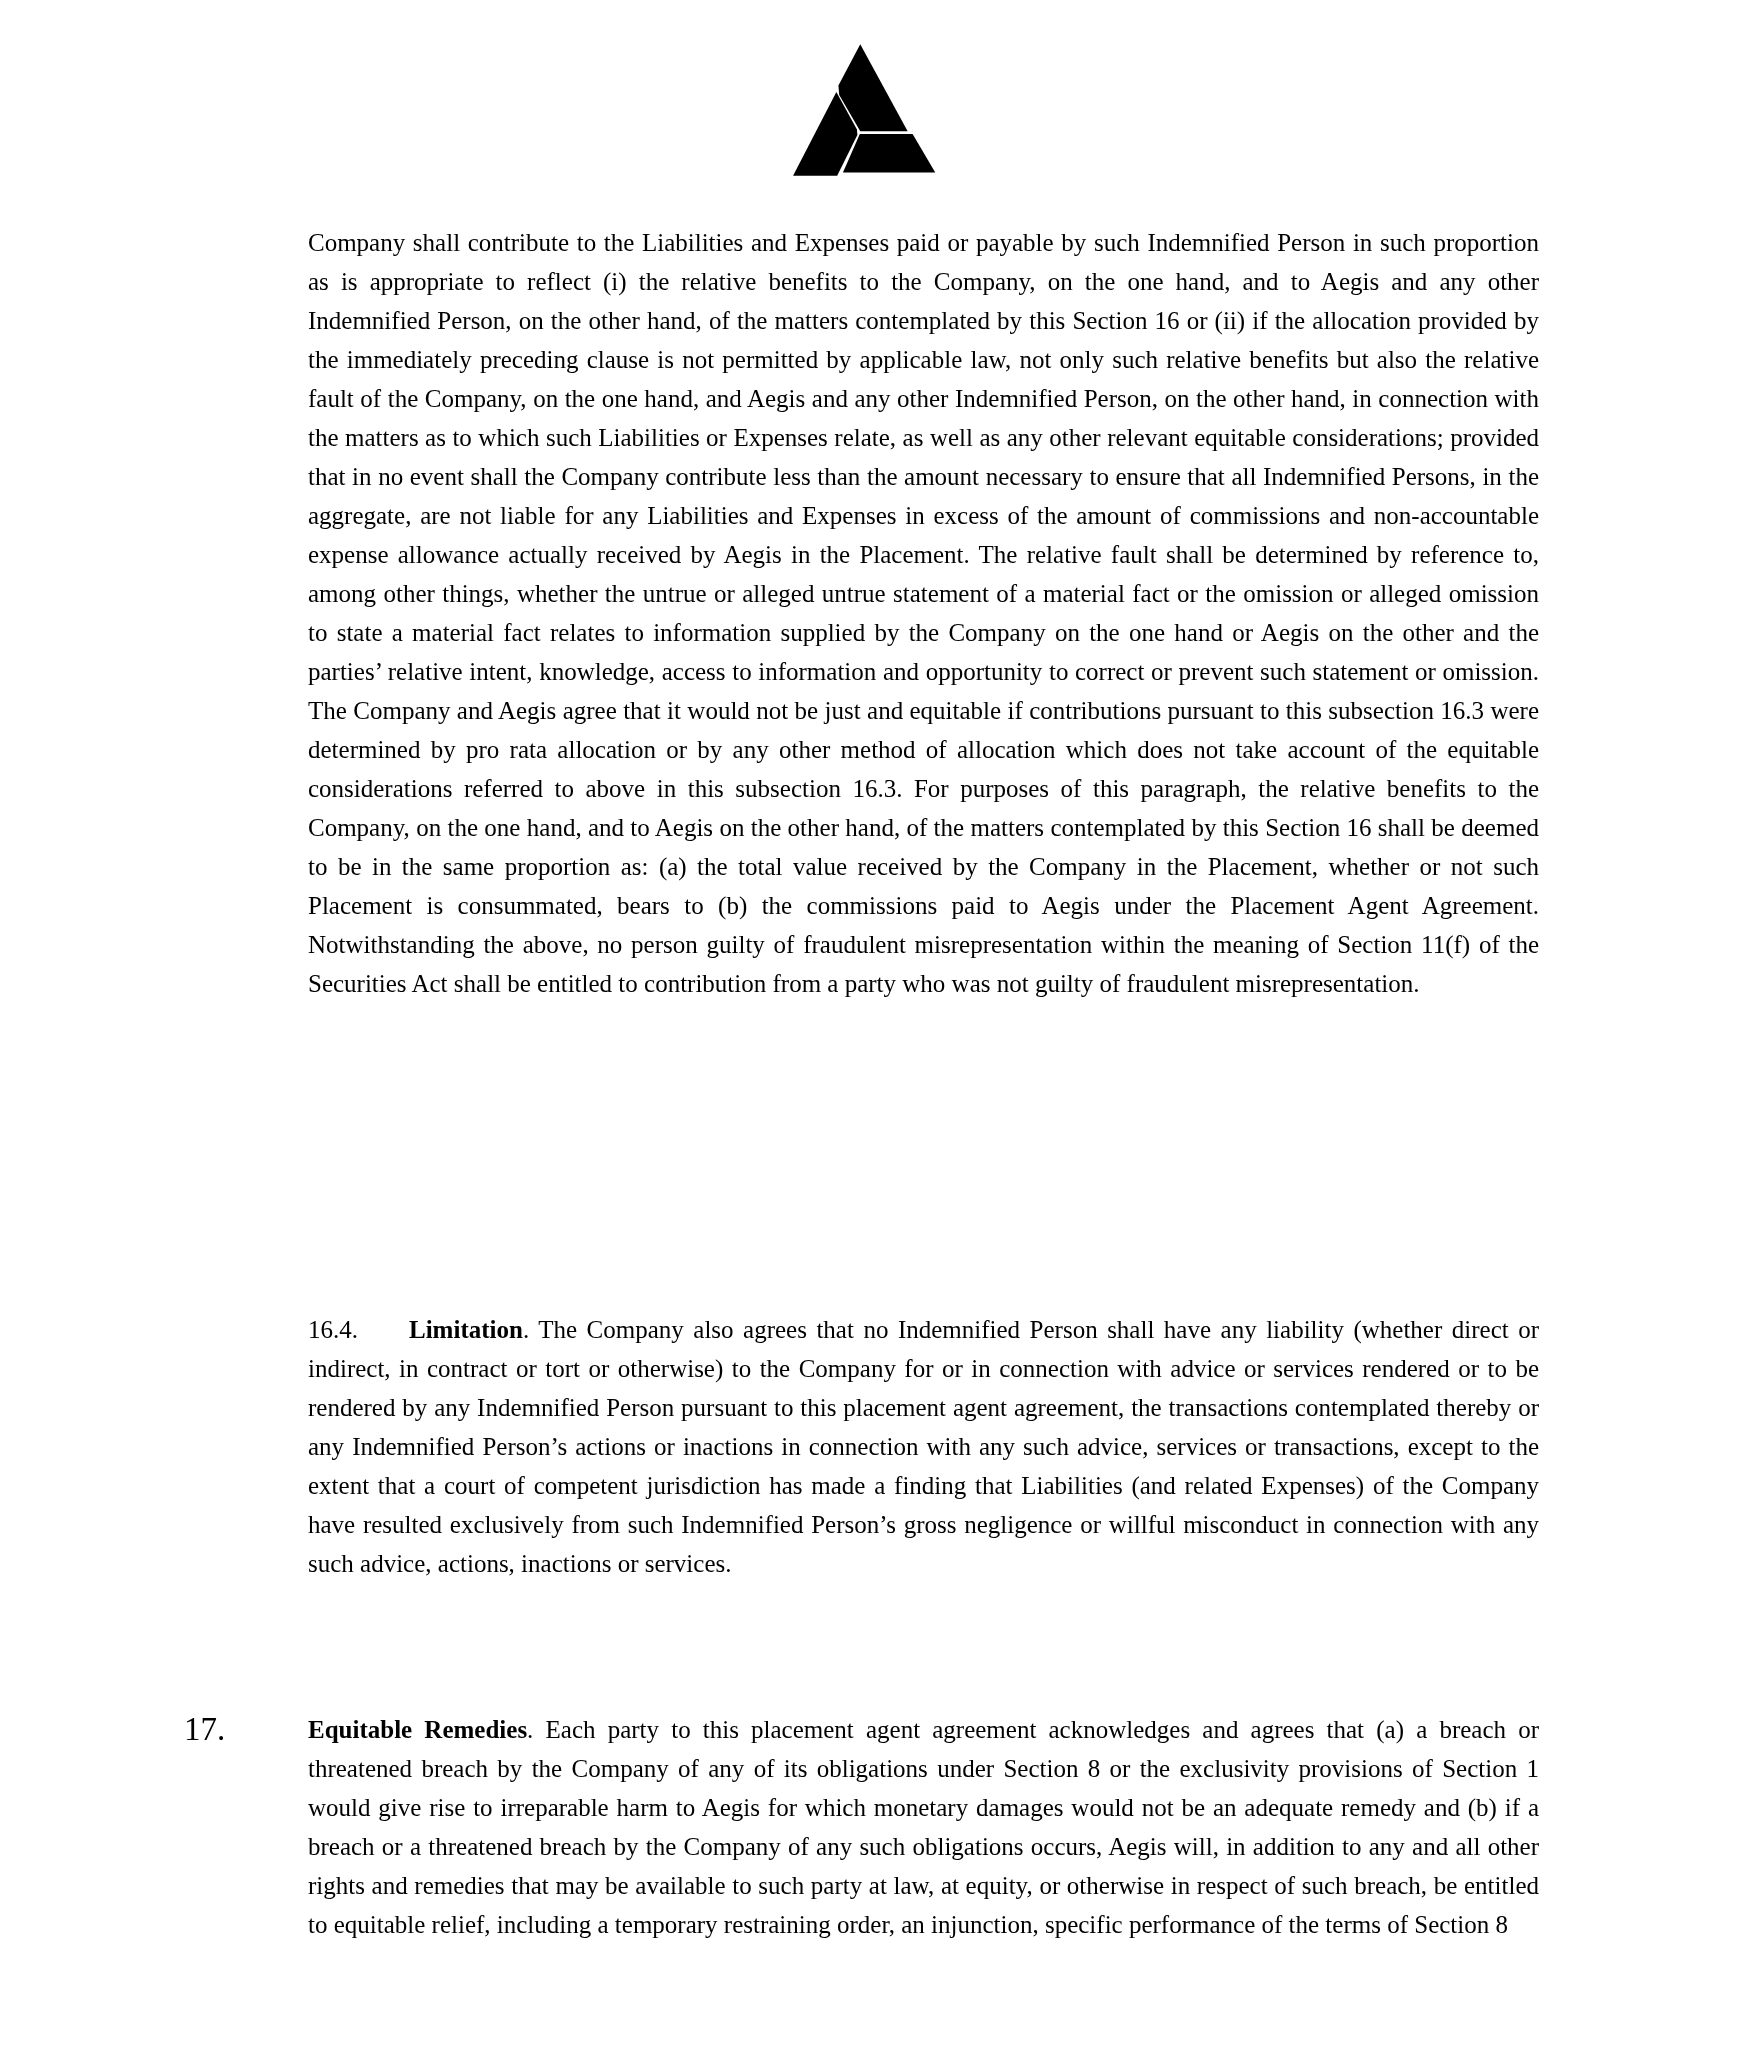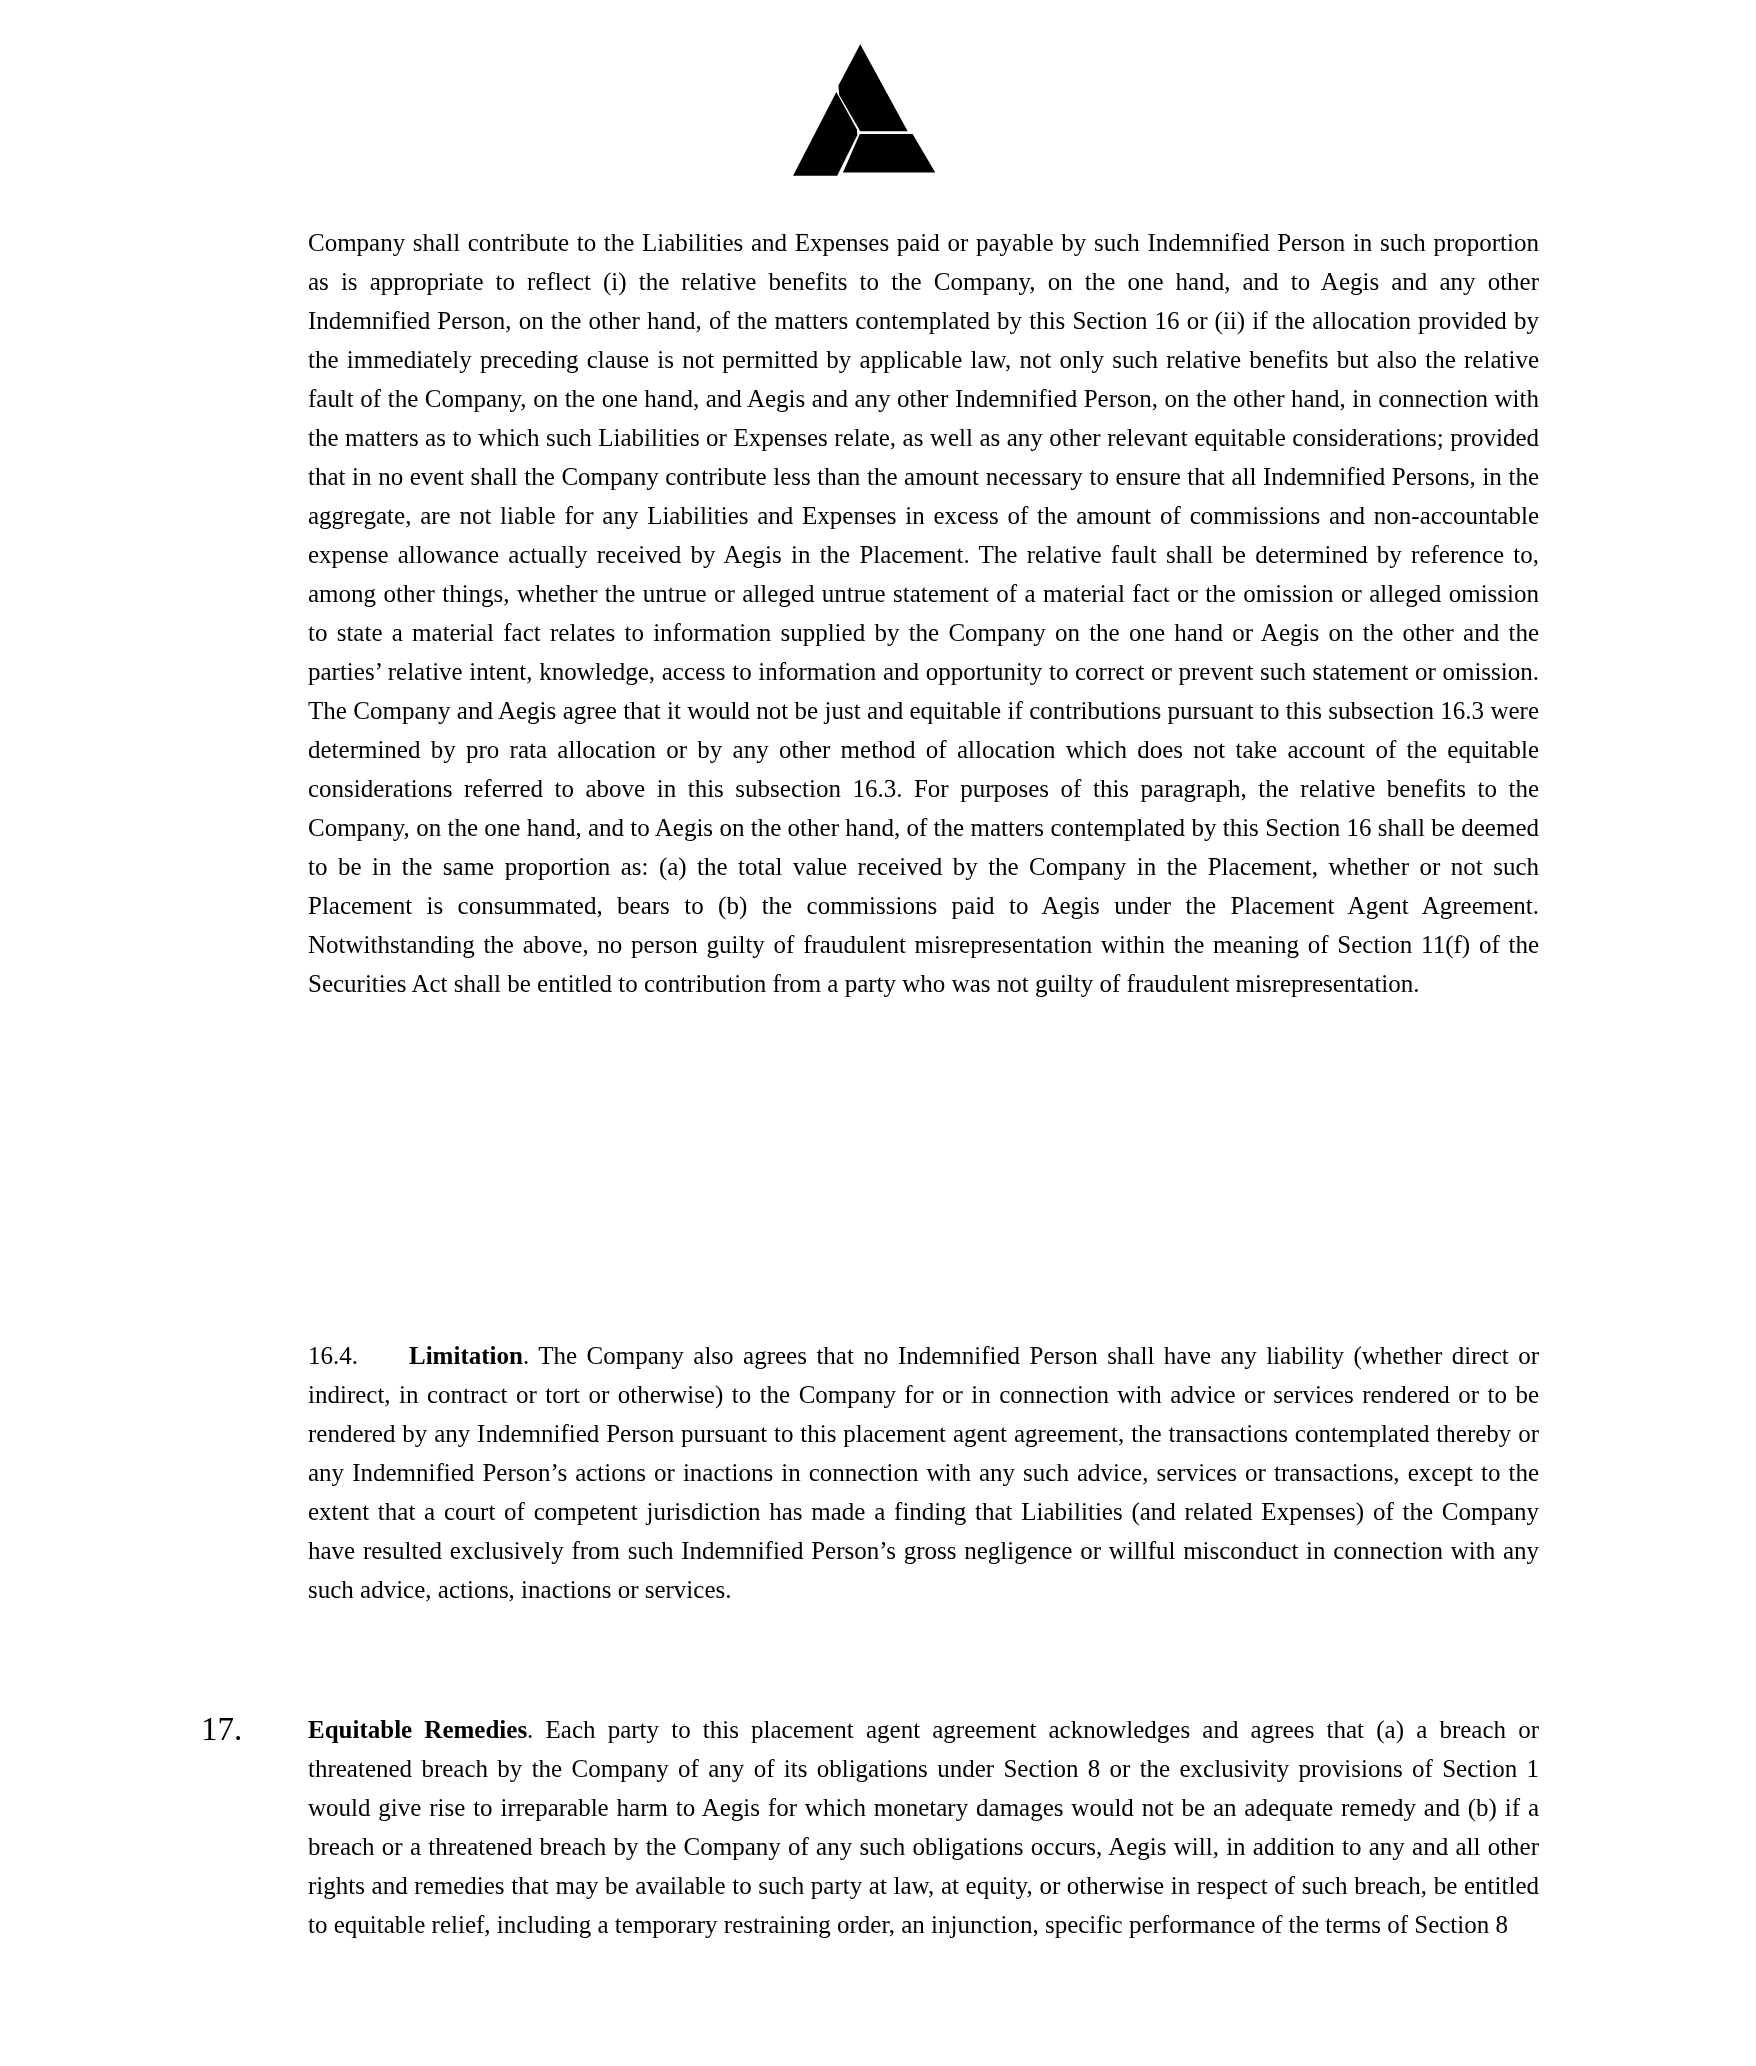--- a/index.html
+++ b/index.html
@@ -40,30 +40,29 @@
     position: absolute;
     top: 1710px;
     left: 308px;
     width: 1231px;
     font-size: 25px;
     line-height: 39px;
     text-align: justify;
   }
   .sec17-num {
     position: absolute;
-    left: 201px;
+    left: 184px;
     top: 1710px;
     font-size: 33px;
     line-height: 39px;
     text-align: center;
   }
   .secnum {
     display: inline-block;
     width: 101px;
-    margin-top: 26px;
   }
   .heading {
     font-weight: bold;
     text-decoration-thickness: 2.9px;
     text-underline-offset: 4.1px;
   }
   .page-number {
     position: absolute;
     left: 843px;
     top: 2060px;

